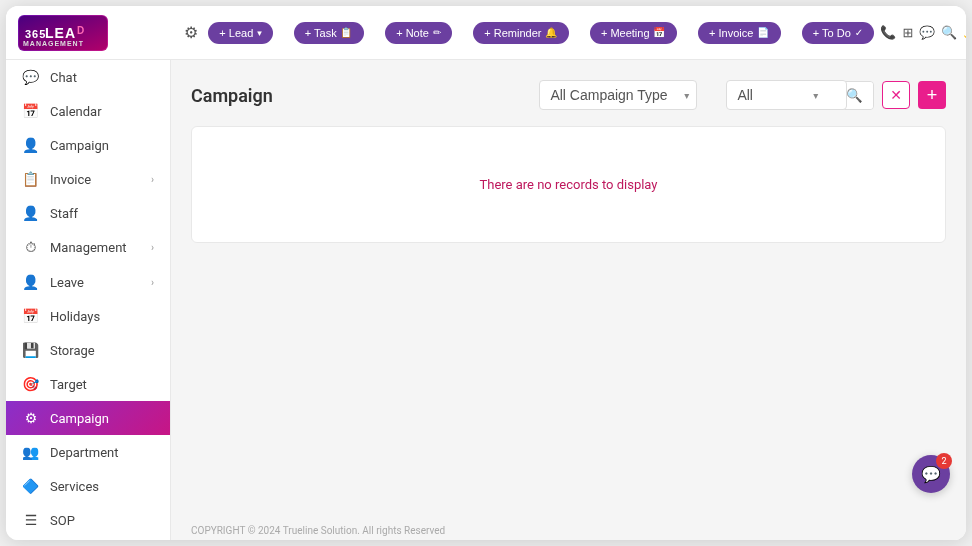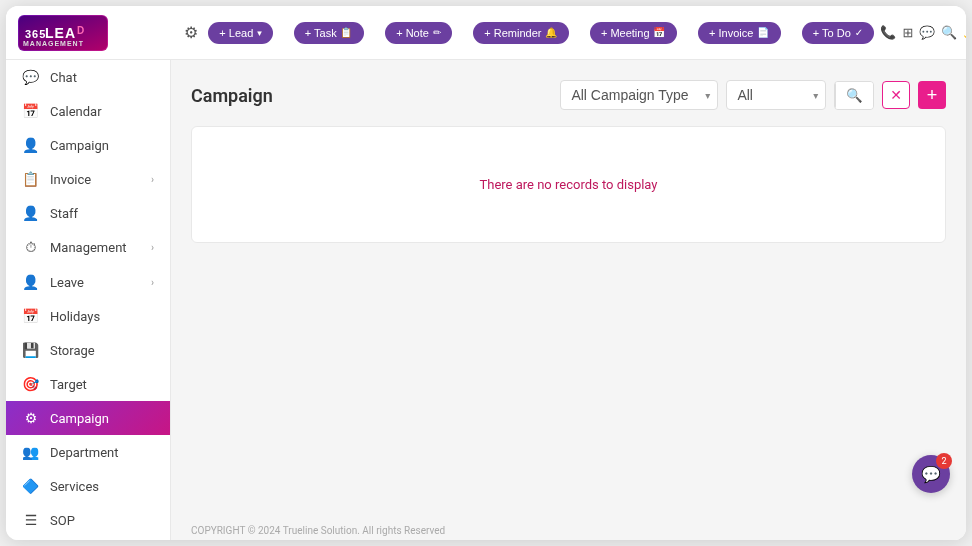--- a/index.html
+++ b/index.html
@@ -476,21 +476,21 @@
         <div class="campaign-header">
           <h2 class="campaign-title">Campaign</h2>
 
           <div class="filter-group">
             <div class="filter-select-wrapper">
               <select style="min-width:155px;"><option>All Campaign Type</option></select>
               <span class="chevron-down">▾</span>
             </div>
 
             <div class="filter-select-wrapper">
-              <select style="min-width:100px;"><option>All</option></select>
+              <select style="min-width:100px;margin-left:21px;"><option>All</option></select>
               <span class="chevron-down">▾</span>
             </div>
 
             <div class="search-wrapper">
               <button class="search-btn">🔍</button>
             </div>
 
             <button class="clear-btn">✕</button>
             <button class="add-btn">+</button>
           </div>

